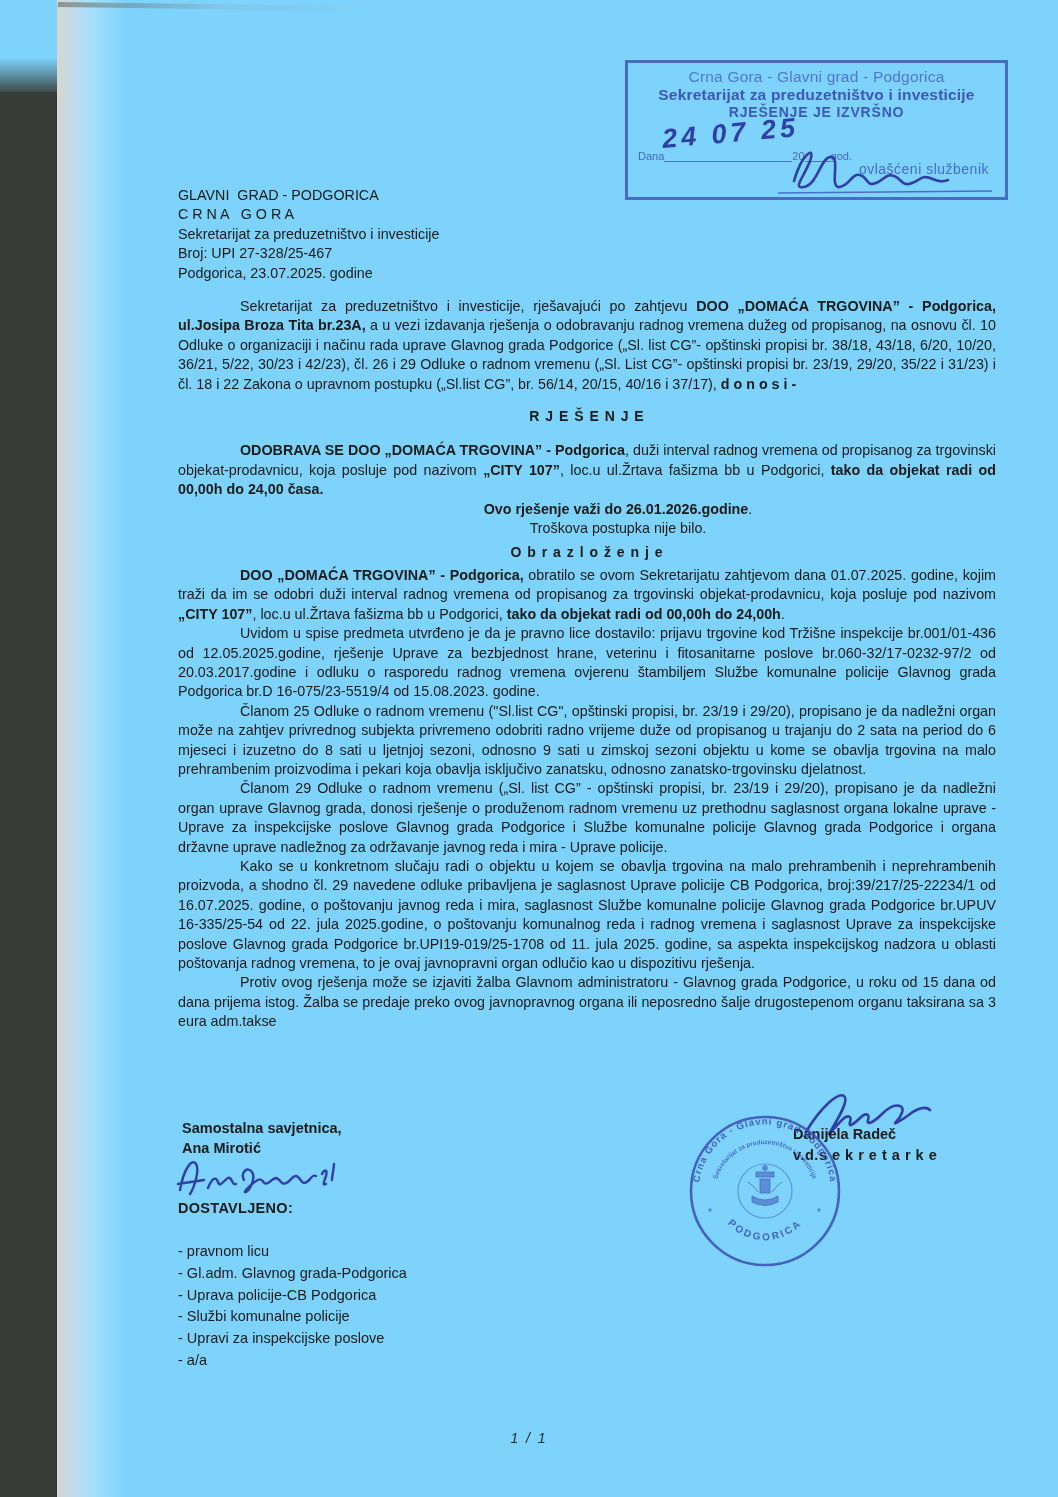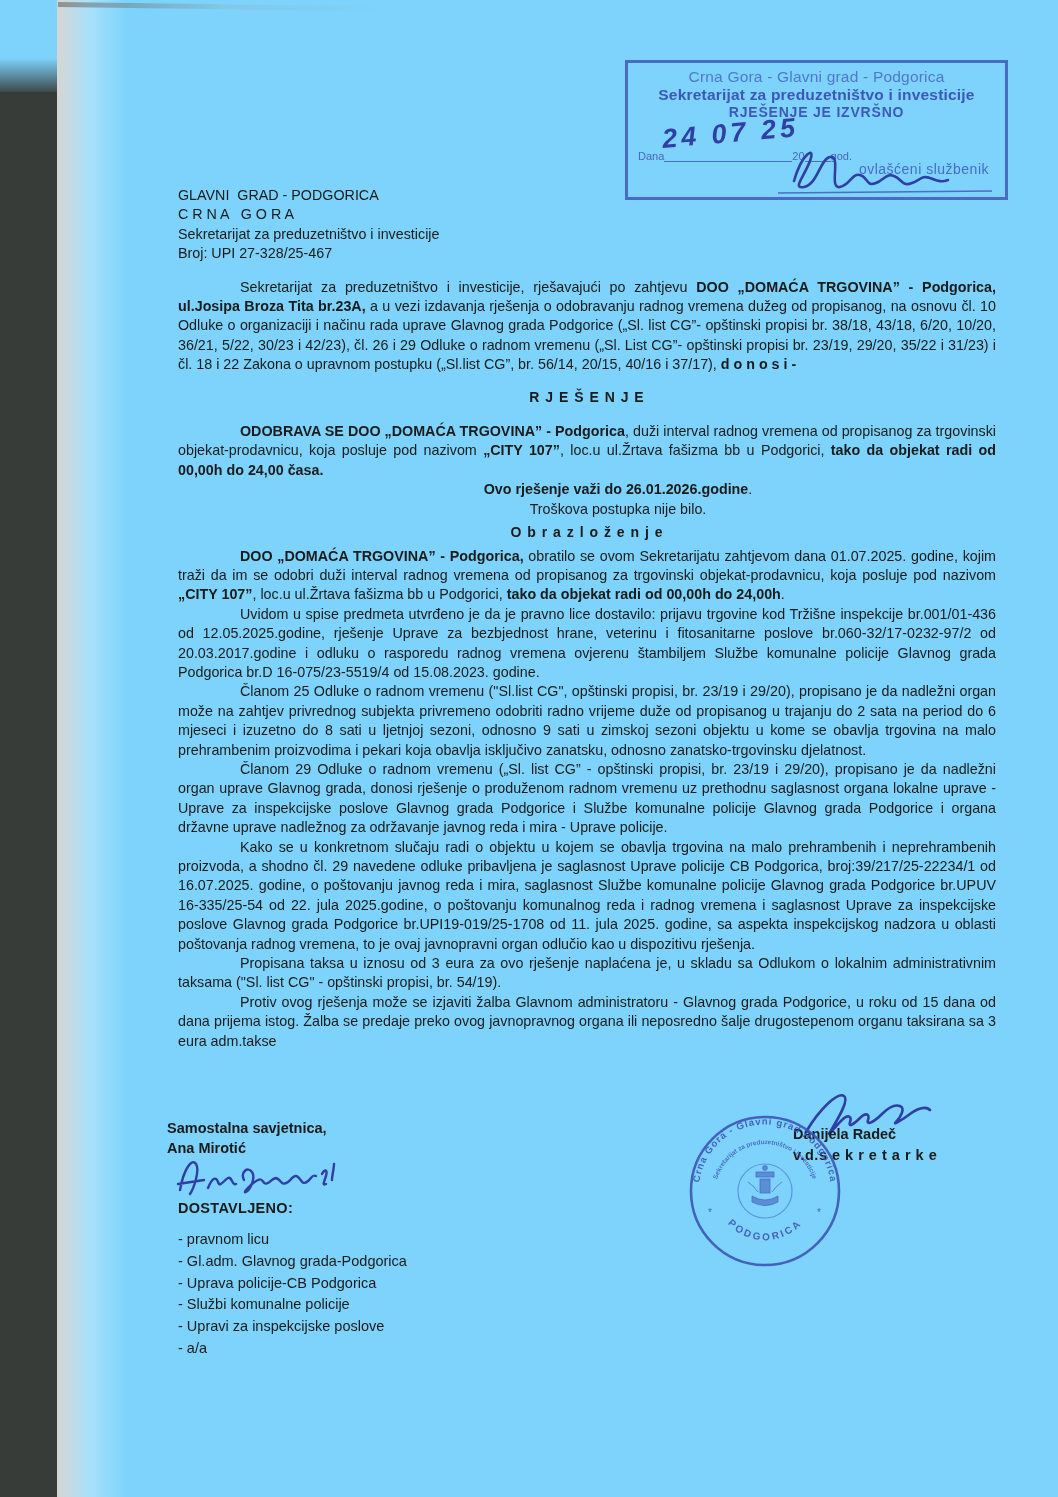--- a/index.html
+++ b/index.html
@@ -40,25 +40,25 @@
   .content{position:absolute;left:178px;top:186px;width:818px;font-size:14.3px;line-height:19.4px;}
   .hdr div{white-space:pre;}
   .para{text-align:justify;text-indent:62px;}
   .no-just{text-align:center;}
   .title{text-align:center;font-weight:700;font-size:14px;letter-spacing:1px;}
   .t1{margin-top:13px;margin-bottom:15px;}
   .t2{margin-top:4px;margin-bottom:4px;}
   .intro{margin-top:14px;}
   .b{font-weight:700;}
   
-  .sig-left{position:absolute;left:167px;top:1118px;font-size:14.5px;font-weight:700;line-height:20px;}
+  .sig-left{position:absolute;left:182px;top:1118px;font-size:14.5px;font-weight:700;line-height:20px;}
   .ana-sig{position:absolute;left:174px;top:1150px;}
   .delivered{position:absolute;left:178px;top:1200px;font-size:14.5px;}
   .delivered .dv-title{font-weight:700;letter-spacing:.3px;}
-  .dv-items{margin-top:13px;line-height:21.8px;font-size:14.5px;}
+  .dv-items{margin-top:25px;line-height:21.8px;font-size:14.5px;}
   .sig-right{position:absolute;left:793px;top:1126px;font-size:14.5px;font-weight:700;}
   .sig-right .sr-title{letter-spacing:.5px;margin-top:5px;}
   .sec-sig{position:absolute;left:790px;top:1088px;}
   .round-stamp{position:absolute;left:686px;top:1112px;opacity:.88;}
   .footer{position:absolute;left:0;top:1430px;width:100%;text-align:center;
     font-size:14px;font-style:italic;color:#2a2a2a;letter-spacing:2px;}
 </style>
 </head>
 <body>
 
@@ -86,34 +86,34 @@
       <path d="M14,50 L228,48" fill="none" stroke="rgba(62,84,180,.8)" stroke-width="1.6"></path>
     </svg>
   </div>
 
   <div class="content">
     <div class="hdr">
       <div>GLAVNI  GRAD - PODGORICA</div>
       <div>C R N A   G O R A</div>
       <div>Sekretarijat za preduzetništvo i investicije</div>
       <div>Broj: UPI 27-328/25-467</div>
+      <div>Podgorica, 23.07.2025. godine</div>
     </div>
 
     <div class="para intro"><span>Sekretarijat za preduzetništvo i investicije, rješavajući po zahtjevu </span><span class="b">DOO „DOMAĆA TRGOVINA” - Podgorica, ul.Josipa Broza Tita br.23A,</span><span> a u vezi izdavanja rješenja o odobravanju radnog vremena dužeg od propisanog, na osnovu čl. 10 Odluke o organizaciji i načinu rada uprave Glavnog grada Podgorice („Sl. list CG”- opštinski propisi br. 38/18, 43/18, 6/20, 10/20, 36/21, 5/22, 30/23 i 42/23), čl. 26 i 29 Odluke o radnom vremenu („Sl. List  CG”- opštinski propisi br. 23/19, 29/20, 35/22 i 31/23) i čl. 18 i 22 Zakona o upravnom postupku („Sl.list CG”, br. 56/14, 20/15, 40/16 i 37/17), </span><span class="b">d o n o s i -</span></div>
     <div class="title t1">R J E Š E N J E</div>
     <div class="para"><span class="b">ODOBRAVA SE DOO „DOMAĆA TRGOVINA” - Podgorica</span><span>, duži interval radnog vremena od propisanog za trgovinski objekat-prodavnicu, koja posluje pod nazivom </span><span class="b">„CITY 107”</span><span>, loc.u ul.Žrtava fašizma bb u Podgorici, </span><span class="b">tako da objekat radi od 00,00h do 24,00 časa.</span></div>
     <div class="para no-just"><span class="b">Ovo rješenje važi do 26.01.2026.godine</span><span>.</span></div>
     <div class="para no-just"><span>Troškova postupka nije bilo.</span></div>
     <div class="title t2">O b r a z l o ž e n j e</div>
     <div class="para"><span class="b">DOO „DOMAĆA TRGOVINA” - Podgorica,</span><span> obratilo se ovom Sekretarijatu zahtjevom dana 01.07.2025. godine, kojim traži da im se odobri duži interval radnog vremena od propisanog za trgovinski objekat-prodavnicu, koja posluje pod nazivom </span><span class="b">„CITY 107”</span><span>, loc.u ul.Žrtava fašizma bb u Podgorici, </span><span class="b">tako da objekat radi od 00,00h do 24,00h</span><span>.</span></div>
     <div class="para"><span>Uvidom u spise predmeta  utvrđeno je da je pravno lice dostavilo: prijavu trgovine kod Tržišne inspekcije br.001/01-436 od 12.05.2025.godine, rješenje Uprave za bezbjednost  hrane, veterinu i fitosanitarne poslove br.060-32/17-0232-97/2 od 20.03.2017.godine i odluku o rasporedu radnog vremena ovjerenu štambiljem Službe komunalne policije Glavnog grada Podgorica br.D 16-075/23-5519/4 od 15.08.2023. godine.</span></div>
     <div class="para"><span>Članom 25 Odluke o radnom vremenu ("Sl.list CG", opštinski propisi, br. 23/19 i 29/20),  propisano je da nadležni organ može na zahtjev privrednog subjekta privremeno odobriti radno vrijeme duže od propisanog u trajanju do 2 sata na period do  6 mjeseci i izuzetno do 8 sati u ljetnjoj sezoni, odnosno 9 sati u zimskoj sezoni objektu u kome se obavlja trgovina na malo prehrambenim proizvodima i pekari koja obavlja isključivo zanatsku, odnosno zanatsko-trgovinsku djelatnost.</span></div>
     <div class="para"><span>Članom 29 Odluke o radnom vremenu („Sl. list CG” - opštinski propisi, br. 23/19 i 29/20), propisano je da nadležni organ  uprave  Glavnog  grada, donosi rješenje o produženom radnom vremenu uz prethodnu saglasnost organa lokalne uprave - Uprave za inspekcijske poslove Glavnog grada Podgorice i Službe komunalne policije Glavnog grada Podgorice i  organa  državne  uprave  nadležnog  za  održavanje  javnog  reda  i mira - Uprave policije.</span></div>
     <div class="para"><span>Kako se u konkretnom slučaju radi o objektu u kojem se obavlja trgovina na malo prehrambenih i neprehrambenih proizvoda, a shodno čl. 29 navedene odluke pribavljena je saglasnost Uprave policije CB Podgorica, broj:39/217/25-22234/1 od 16.07.2025. godine, o poštovanju javnog  reda i mira, saglasnost Službe komunalne policije Glavnog grada Podgorice br.UPUV 16-335/25-54 od 22. jula 2025.godine, o poštovanju komunalnog reda i radnog vremena i saglasnost Uprave za inspekcijske poslove Glavnog grada Podgorice br.UPI19-019/25-1708 od 11. jula 2025. godine, sa aspekta inspekcijskog nadzora u oblasti poštovanja radnog vremena, to je ovaj javnopravni organ odlučio kao u dispozitivu rješenja.</span></div>
-    <div class="para"><span>Propisana  taksa u iznosu od 3 eura za ovo rješenje naplaćena je, u skladu sa Odlukom o lokalnim administrativnim taksama ("Sl. list CG" - opštinski propisi, br. 54/19).</span></div>
     <div class="para"><span>Protiv ovog rješenja može se izjaviti žalba Glavnom administratoru - Glavnog grada Podgorice, u roku od 15 dana od dana prijema istog. Žalba se predaje preko ovog javnopravnog organa ili neposredno šalje drugostepenom organu taksirana sa 3 eura adm.takse</span></div>
   </div>
 
   <div class="sig-left">
     <div>Samostalna savjetnica,</div>
     <div>Ana Mirotić</div>
   </div>
   <svg class="ana-sig" width="190" height="56" viewBox="0 0 190 56">
     <path d="M6,40 C10,18 18,8 22,14 C26,20 20,38 16,44 M4,34 L30,30 M34,38 C38,28 42,26 44,32 C46,38 50,30 54,28 C58,26 58,36 62,34 M70,30 C66,22 74,16 78,22 C82,28 76,40 72,42 C68,44 76,34 84,30 C90,27 88,36 94,33 C98,31 100,26 104,29 C108,32 108,36 114,32 C118,29 120,24 124,27 C128,30 128,36 134,31 C138,28 138,24 142,26 M148,24 C150,20 154,18 152,26 C150,32 148,36 152,34 M160,14 C160,18 158,26 158,30" fill="none" stroke="#2f3fa5" stroke-width="2.4" stroke-linecap="round"></path>
   </svg>
@@ -159,13 +159,14 @@
     <text x="131" y="104" font-size="10" fill="#3c53b5">*</text>
     <g fill="rgba(60,83,181,.6)" stroke="rgba(60,83,181,.7)" stroke-width="1">
       <rect x="70" y="60" width="18" height="5"></rect>
       <rect x="74" y="67" width="10" height="14"></rect>
       <path d="M66,84 Q79,92 92,84 L92,90 Q79,97 66,90 Z"></path>
       <path d="M62,70 Q68,74 72,80 M96,70 Q90,74 86,80" fill="none"></path>
       <circle cx="79" cy="56" r="2.4"></circle>
     </g>
   </svg>
 
+  <div class="footer">1 / 1</div>
 </div>
 
 </body></html>

